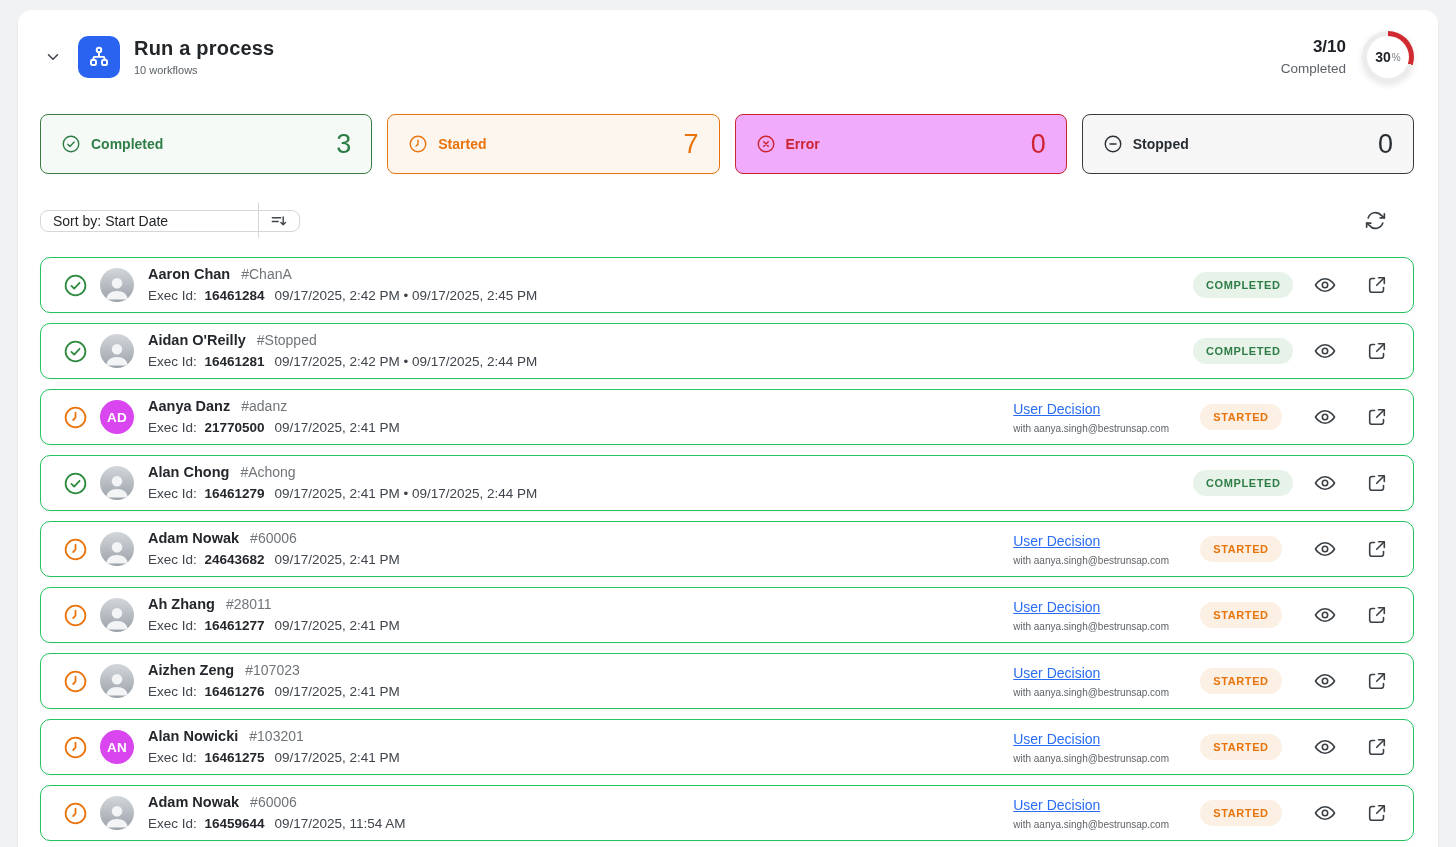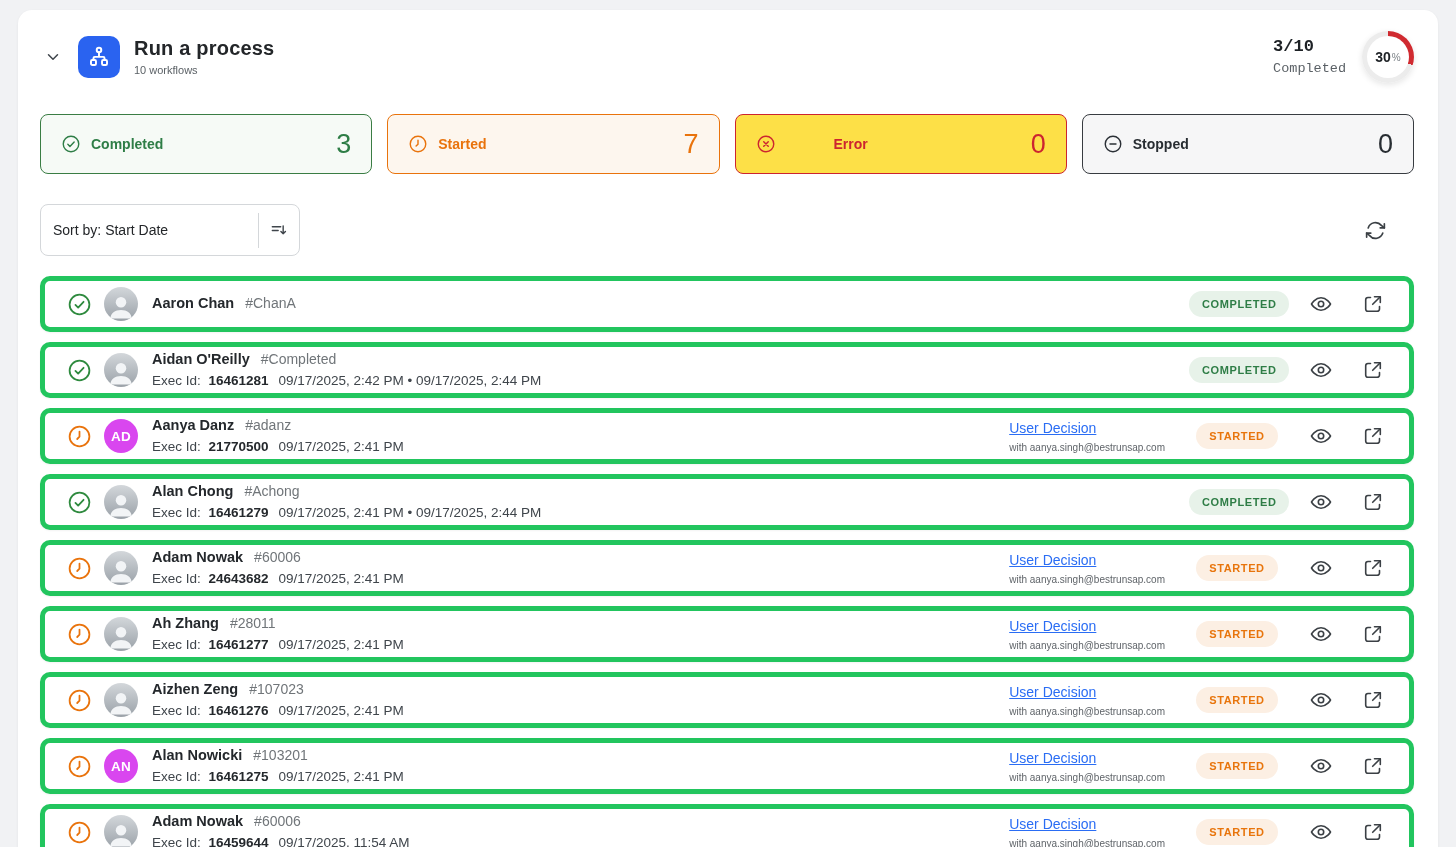--- a/index.html
+++ b/index.html
@@ -23,21 +23,21 @@
   .chev-btn { background:none; border:none; cursor:pointer; padding:4px; margin-right:12px; display:flex; }
   .app-tile {
     width:42px; height:42px; border-radius:10px;
     background:#2a63f0; display:flex; align-items:center; justify-content:center;
     margin-right:14px; flex:0 0 auto;
   }
   .ptitles { line-height:1.25; }
   .ptitle { font-size:20px; font-weight:600; color:#232629; letter-spacing:.2px; }
   .psub { font-size:11px; color:#5b6166; margin-top:3px; }
   .hspacer { flex:1; }
-  .hprog { margin-right:16px; line-height:1.3;font-family:Liberation Mono, monospace; }
+  .hprog { text-align:right; margin-right:16px; line-height:1.3; }
   .hratio { font-size:17px; font-weight:700; color:#1d2125; }
   .hlabel { font-size:13.5px; color:#5b6166; margin-top:2px; }
   .ring {
     width:52px; height:52px; border-radius:50%;
     position:relative; flex:0 0 auto;
     box-shadow:0 2px 6px rgba(0,0,0,.10);
     background:conic-gradient(#d02a30 0 30%, #ececec 0);
   }
   .ring::before { content:''; position:absolute; inset:5px; background:#fff; border-radius:50%; }
   .ring-label {
@@ -52,38 +52,38 @@
     display:flex; align-items:center; padding:0 20px; cursor:pointer;
     background:#fff;
   }
   .scard-icon { display:flex; margin-right:10px; }
   .scard-label { font-size:14px; font-weight:600; }
   .scard-count { margin-left:auto; font-size:27px; font-weight:400; }
   .scard-completed { border-color:#3a7d44; background:#f6faf6; }
   .scard-completed .scard-label, .scard-completed .scard-count { color:#2e7d46; }
   .scard-started { border-color:#e9730c; background:#fdf6ee; }
   .scard-started .scard-label, .scard-started .scard-count { color:#e9730c; }
-  .scard-error { border-color:#cc2430; background:#fde047;gap:48px; }
+  .scard-error { border-color:#cc2430; background:#f0abfc; }
   .scard-error .scard-label, .scard-error .scard-count { color:#cc2430; }
   .scard-stopped { border-color:#383c41; background:#f6f6f7; }
   .scard-stopped .scard-label, .scard-stopped .scard-count { color:#282d32; }
   
   .toolbar { display:flex; align-items:center; margin-bottom:20px; }
   .sortbox {
-    width:260px; height:52px; border:1px solid #d4d7da; border-radius:8px;
+    width:260px; height:22px; border:1px solid #d4d7da; border-radius:8px;
     display:flex; align-items:center; background:#fff; cursor:pointer;
   }
   .sort-label { font-size:14px; color:#232629; padding:0 12px; flex:1; white-space:nowrap; }
   .sort-divider { width:1px; height:35px; background:#d4d7da; }
   .sort-icon { display:flex; padding:0 10px; }
   .refresh-btn { margin-left:auto; margin-right:22px; background:none; border:none; cursor:pointer; display:flex; padding:4px; }
   
   .row {
     display:flex; align-items:center; height:56px;
-    border:5px solid #22c55e; border-radius:10px;
+    border:1px solid #22c55e; border-radius:10px;
     box-shadow:0 1px 2px rgba(0,0,0,.05);
     margin-bottom:10px; padding:0 20px 0 10px; background:#fff; cursor:pointer;
   }
   .sicon { display:flex; margin:0 12px; flex:0 0 auto; }
   .avatar {
     width:34px; height:34px; border-radius:50%; overflow:hidden; flex:0 0 auto;
     display:flex; align-items:center; justify-content:center; margin-right:14px;
     background:linear-gradient(180deg,#d3d7db,#9aa1a8);
   }
   .avatar.initials { background:#d946ef; color:#fff; font-size:13.5px; font-weight:700; letter-spacing:.3px; }
@@ -218,20 +218,25 @@
       <svg width="30" height="30" viewBox="0 0 24 24" fill="#f2f4f6">
             <circle cx="12" cy="9" r="4.2"></circle>
             <path d="M3.5 22c0-4.3 3.8-6.9 8.5-6.9s8.5 2.6 8.5 6.9z"></path>
           </svg>
     </span>
     <div class="info">
       <div class="line1">
         <span class="name">Aaron Chan</span>
         <span class="tag">#ChanA</span>
       </div>
+      <div class="line2">
+        <span class="exec-label">Exec Id:</span>
+        <span class="exec-id">16461284</span>
+        <span class="dates">09/17/2025, 2:42 PM • 09/17/2025, 2:45 PM</span>
+      </div>
     </div>
     <div class="decision">
       <a href="#" class="decision-link"></a>
       <div class="decision-sub"></div>
     </div>
     <div class="badge-wrap">
       <span class="badge completed">COMPLETED</span>
     </div>
     <button class="icon-btn">
       <svg width="24" height="24" viewBox="0 0 24 24" fill="none" stroke="#3b4045" stroke-width="1.6" stroke-linecap="round" stroke-linejoin="round">
@@ -258,21 +263,21 @@
 
     <span class="avatar">
       <svg width="30" height="30" viewBox="0 0 24 24" fill="#f2f4f6">
             <circle cx="12" cy="9" r="4.2"></circle>
             <path d="M3.5 22c0-4.3 3.8-6.9 8.5-6.9s8.5 2.6 8.5 6.9z"></path>
           </svg>
     </span>
     <div class="info">
       <div class="line1">
         <span class="name">Aidan O'Reilly</span>
-        <span class="tag">#Completed</span>
+        <span class="tag">#Stopped</span>
       </div>
       <div class="line2">
         <span class="exec-label">Exec Id:</span>
         <span class="exec-id">16461281</span>
         <span class="dates">09/17/2025, 2:42 PM • 09/17/2025, 2:44 PM</span>
       </div>
     </div>
     <div class="decision">
       <a href="#" class="decision-link"></a>
       <div class="decision-sub"></div>

